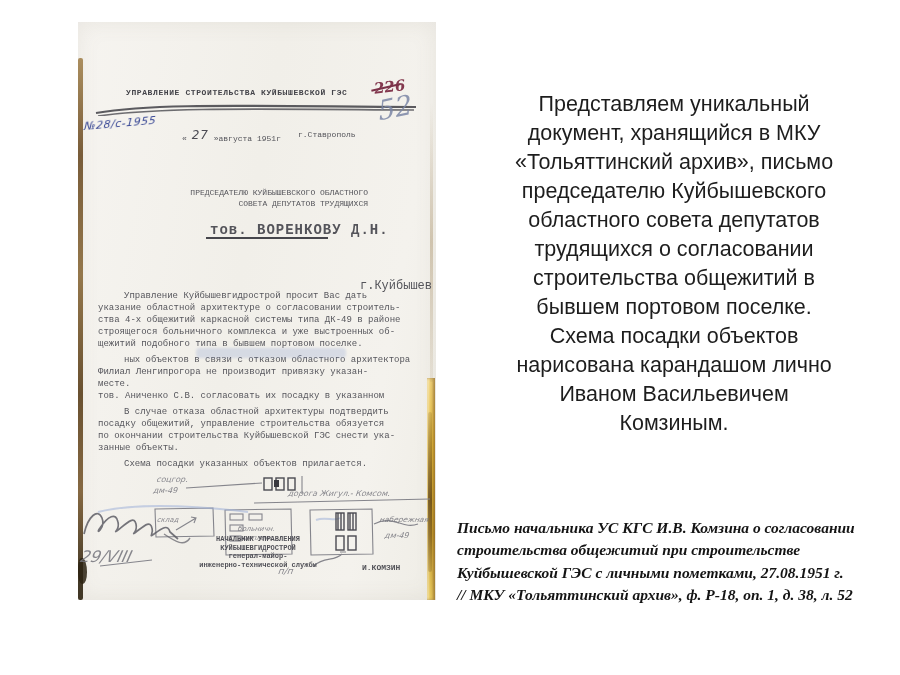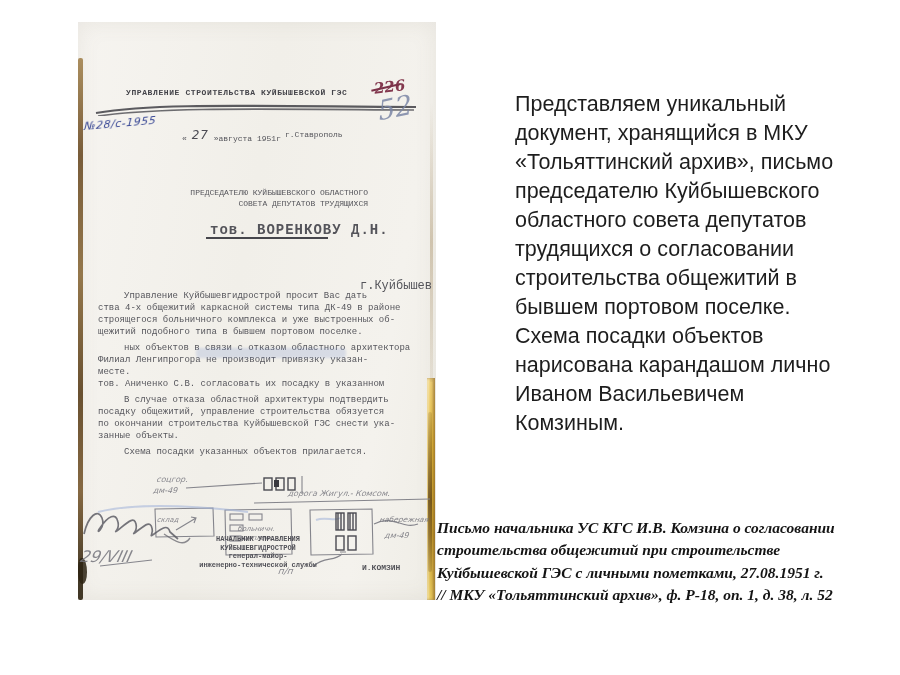--- a/index.html
+++ b/index.html
@@ -28,21 +28,21 @@
          color:#54545a;filter:blur(.32px);white-space:nowrap;}
   .letterhead{left:48px;top:66px;font-size:8px;font-weight:bold;letter-spacing:.6px;color:#44444a;}
   .swoosh{position:absolute;left:16px;top:78px;}
 
   .reg-blue{position:absolute;left:6px;top:95px;font-size:11px;color:#3b4a96;
         font-style:italic;transform:rotate(-5deg) skewX(-10deg);letter-spacing:.5px;
         font-family:"DejaVu Sans",sans-serif;filter:blur(.2px);white-space:nowrap;}
   .date-line{left:104px;top:108px;font-size:8px;}
   .date-day{font-family:"DejaVu Sans",sans-serif;font-size:12px;font-style:italic;
         color:#4c4c54;letter-spacing:1px;position:relative;top:-2px;filter:none;}
-  .date-city{left:207px;top:108px;font-size:8px;text-align:right;}
+  .date-city{left:220px;top:108px;font-size:8px;text-align:right;}
 
   .num-crossed{position:absolute;left:296px;top:56px;font-size:15px;font-weight:bold;
         font-style:italic;color:#83384e;transform:rotate(-7deg);
         font-family:"DejaVu Serif",serif;white-space:nowrap;}
   .num-crossed .strike{position:absolute;left:-3px;top:8px;width:30px;height:2px;
         background:#7a3148;transform:rotate(-6deg);}
   .num-page{position:absolute;left:300px;top:70px;font-size:27px;color:#7c87a6;
         font-style:italic;transform:rotate(-12deg) skewX(-6deg);
         font-family:"DejaVu Serif",serif;opacity:.85;white-space:nowrap;}
 
@@ -69,26 +69,26 @@
   .sk-label{font-family:"DejaVu Sans",sans-serif;font-style:italic;fill:#74747c;opacity:.85;}
   .sk-blue{stroke:#9fb0d8;fill:none;stroke-width:2;opacity:.55;}
 
   .sig{position:absolute;left:70px;top:513px;width:220px;text-align:center;
         font-family:"Liberation Mono","DejaVu Sans Mono",monospace;font-size:7px;
         line-height:8.6px;color:#515158;filter:blur(.3px);font-weight:bold;}
   .sig-name{position:absolute;left:284px;top:541px;font-size:8px;font-weight:bold;}
 
   
   .descr{position:absolute;left:515px;top:90px;color:#1d1d1d;font-size:21.5px;
-        line-height:29px;font-family:"Liberation Sans",sans-serif;}
+        line-height:29px;font-family:"Liberation Sans",sans-serif;text-align:center;}
   .descr .dline{white-space:nowrap;}
   .caption{position:absolute;left:437px;top:517px;color:#141414;font-size:15.5px;
         line-height:22.4px;font-weight:bold;font-style:italic;
         font-family:"Liberation Serif","DejaVu Serif",serif;}
-  .caption .cline{white-space:nowrap;}
+  .caption .cline{white-space:nowrap;padding-left:20px;}
 </style>
 </head>
 <body>
 
 <div class="stage">
 
   <div class="doc">
     <div class="binding"></div>
     <div class="binding-blot"></div>
     <div class="edge-yellow"></div>
@@ -121,20 +121,21 @@
       <div>ПРЕДСЕДАТЕЛЮ КУЙБЫШЕВСКОГО ОБЛАСТНОГО</div>
       <div>СОВЕТА  ДЕПУТАТОВ  ТРУДЯЩИХСЯ</div>
     </div>
     <div class="typed addr-person">тов.  ВОРЕНКОВУ Д.Н.</div>
     <div class="addr-underline"></div>
     <div class="typed addr-city">г.Куйбышев</div>
 
     <div class="body-text">
       <div class="para">
           <div class="bline">Управление Куйбышевгидрострой просит Вас дать</div>
+          <div class="bline">указание областной архитектуре о согласовании строитель-</div>
           <div class="bline">ства 4-х общежитий каркасной системы типа ДК-49 в районе</div>
           <div class="bline">строящегося больничного комплекса и уже выстроенных об-</div>
           <div class="bline">щежитий подобного типа в бывшем портовом поселке.</div>
         </div>
       <div class="para">
           <div class="bline">ных объектов в связи с отказом областного архитектора</div>
           <div class="bline">Филиал Ленгипрогора не производит привязку указан-</div>
           <div class="bline">месте.</div>
           <div class="bline">тов. Аниченко С.В. согласовать их посадку в указанном</div>
         </div>

